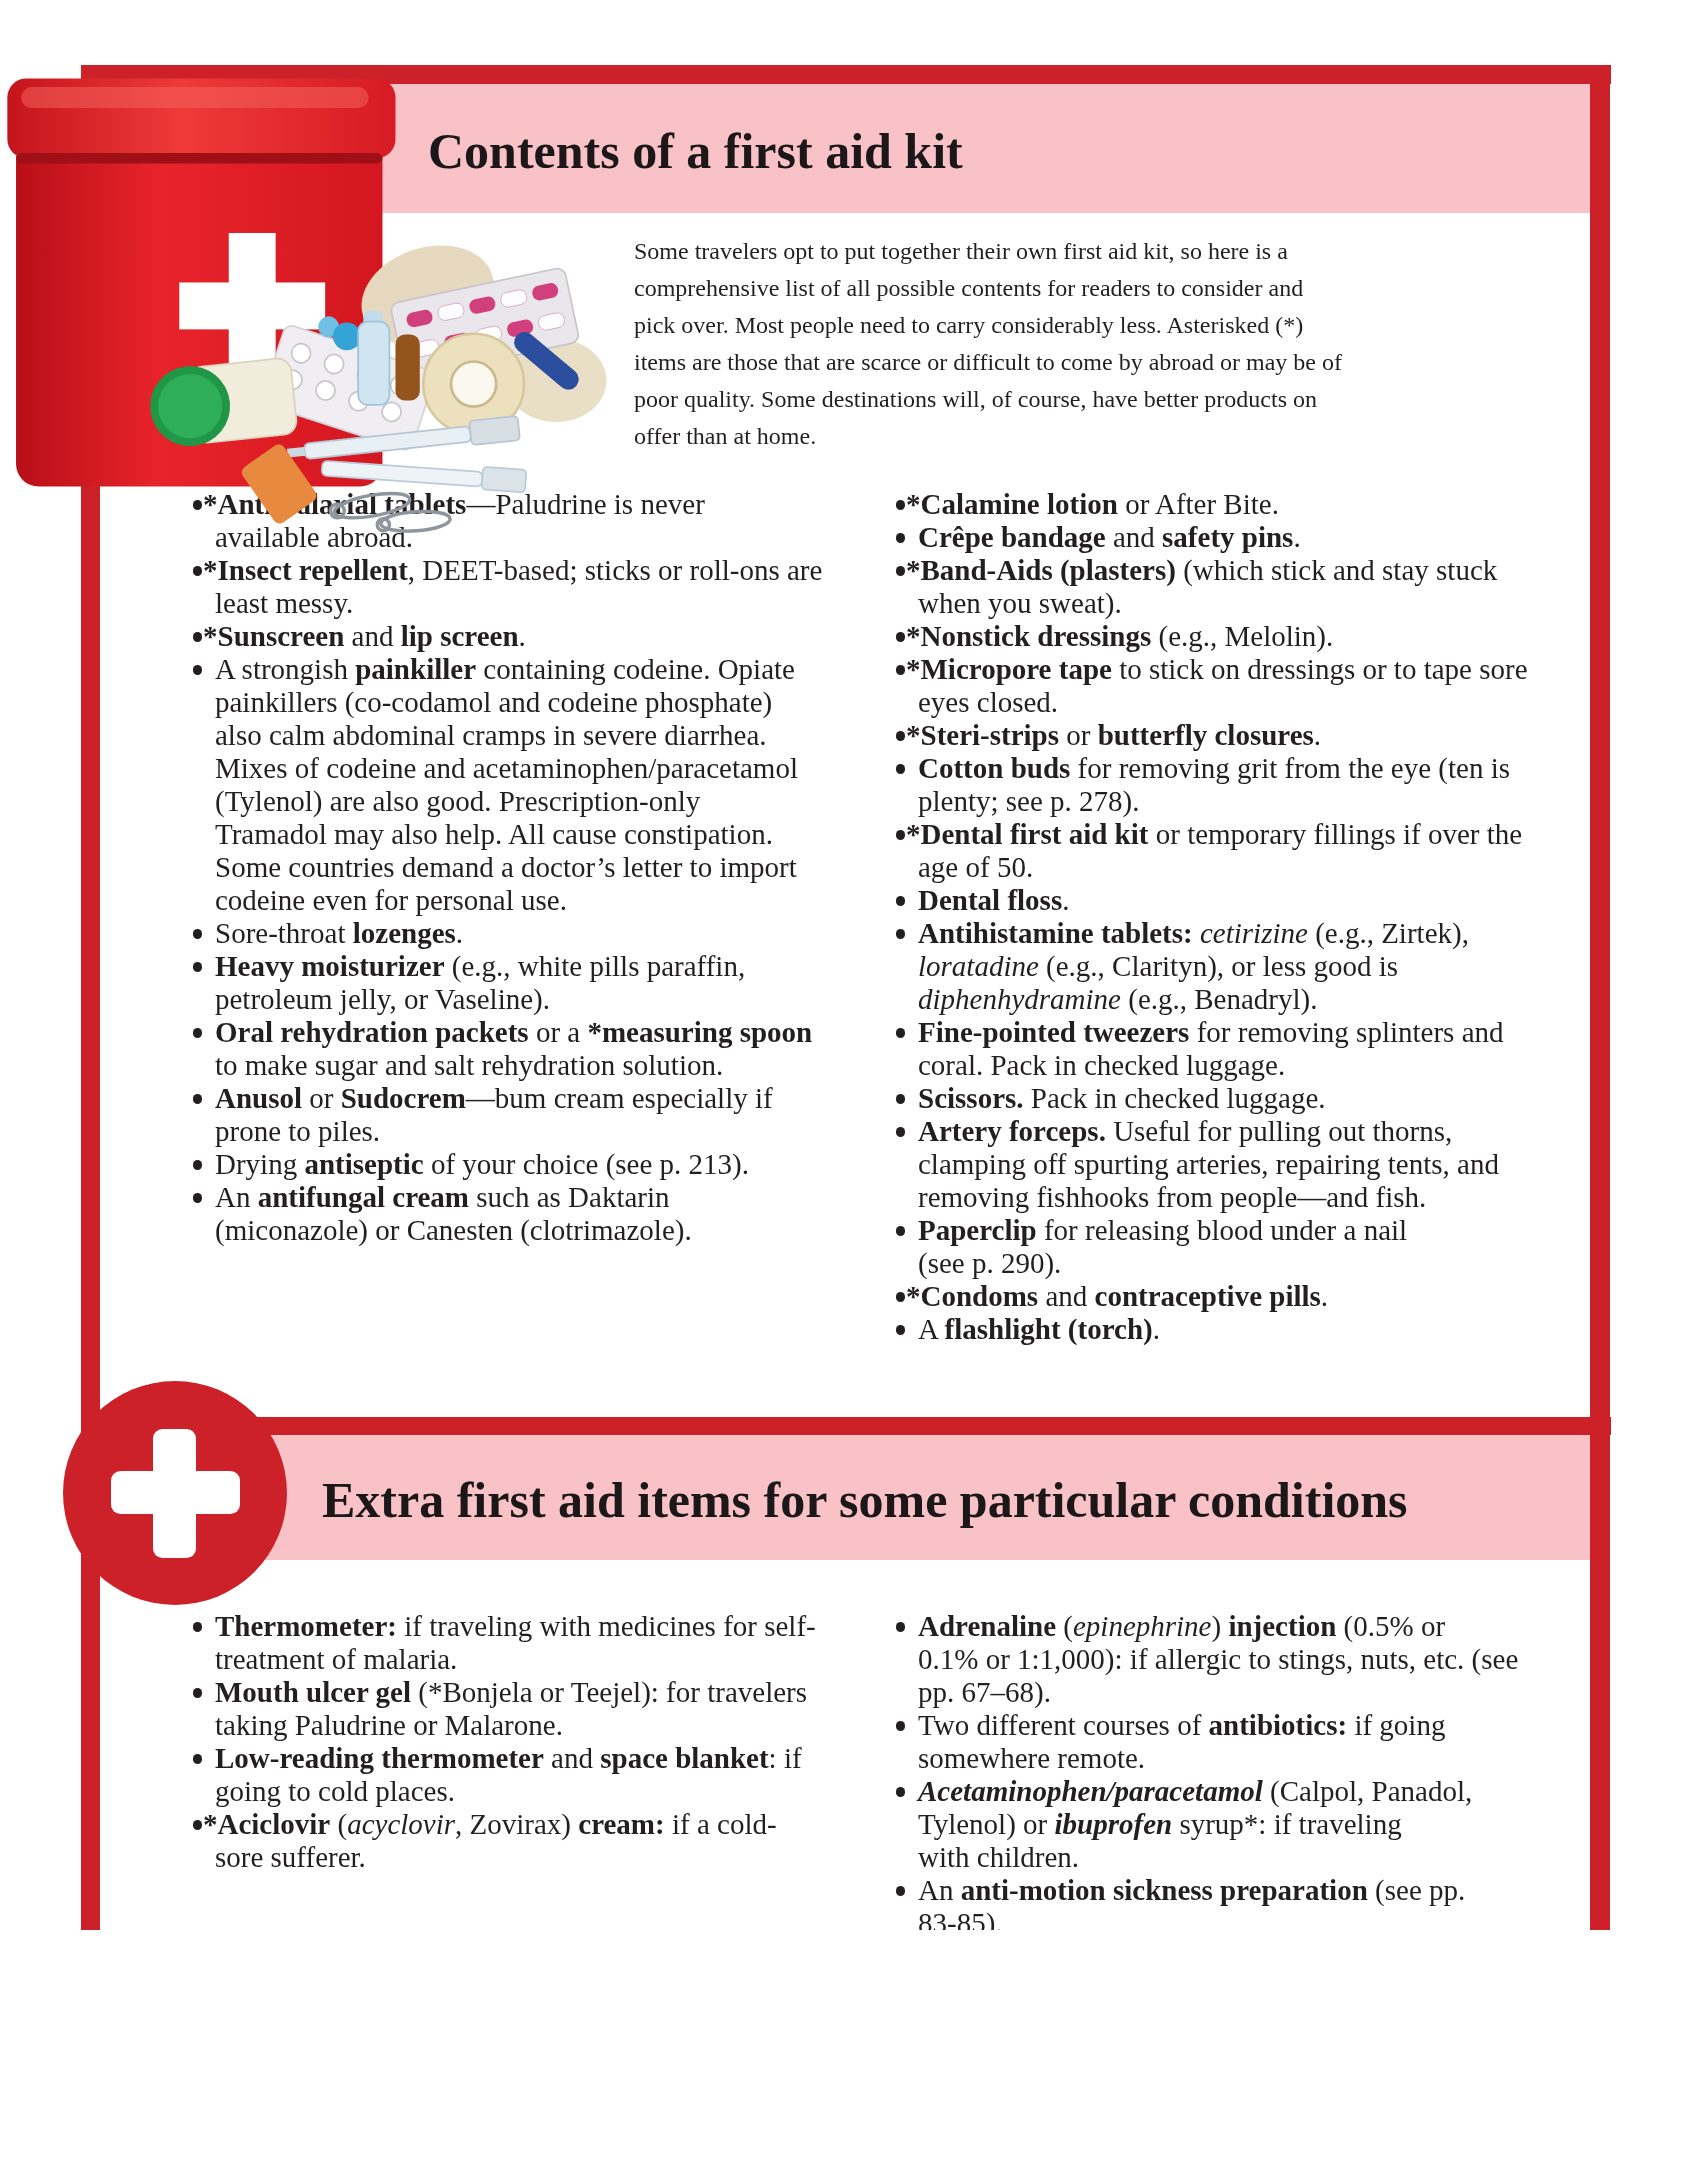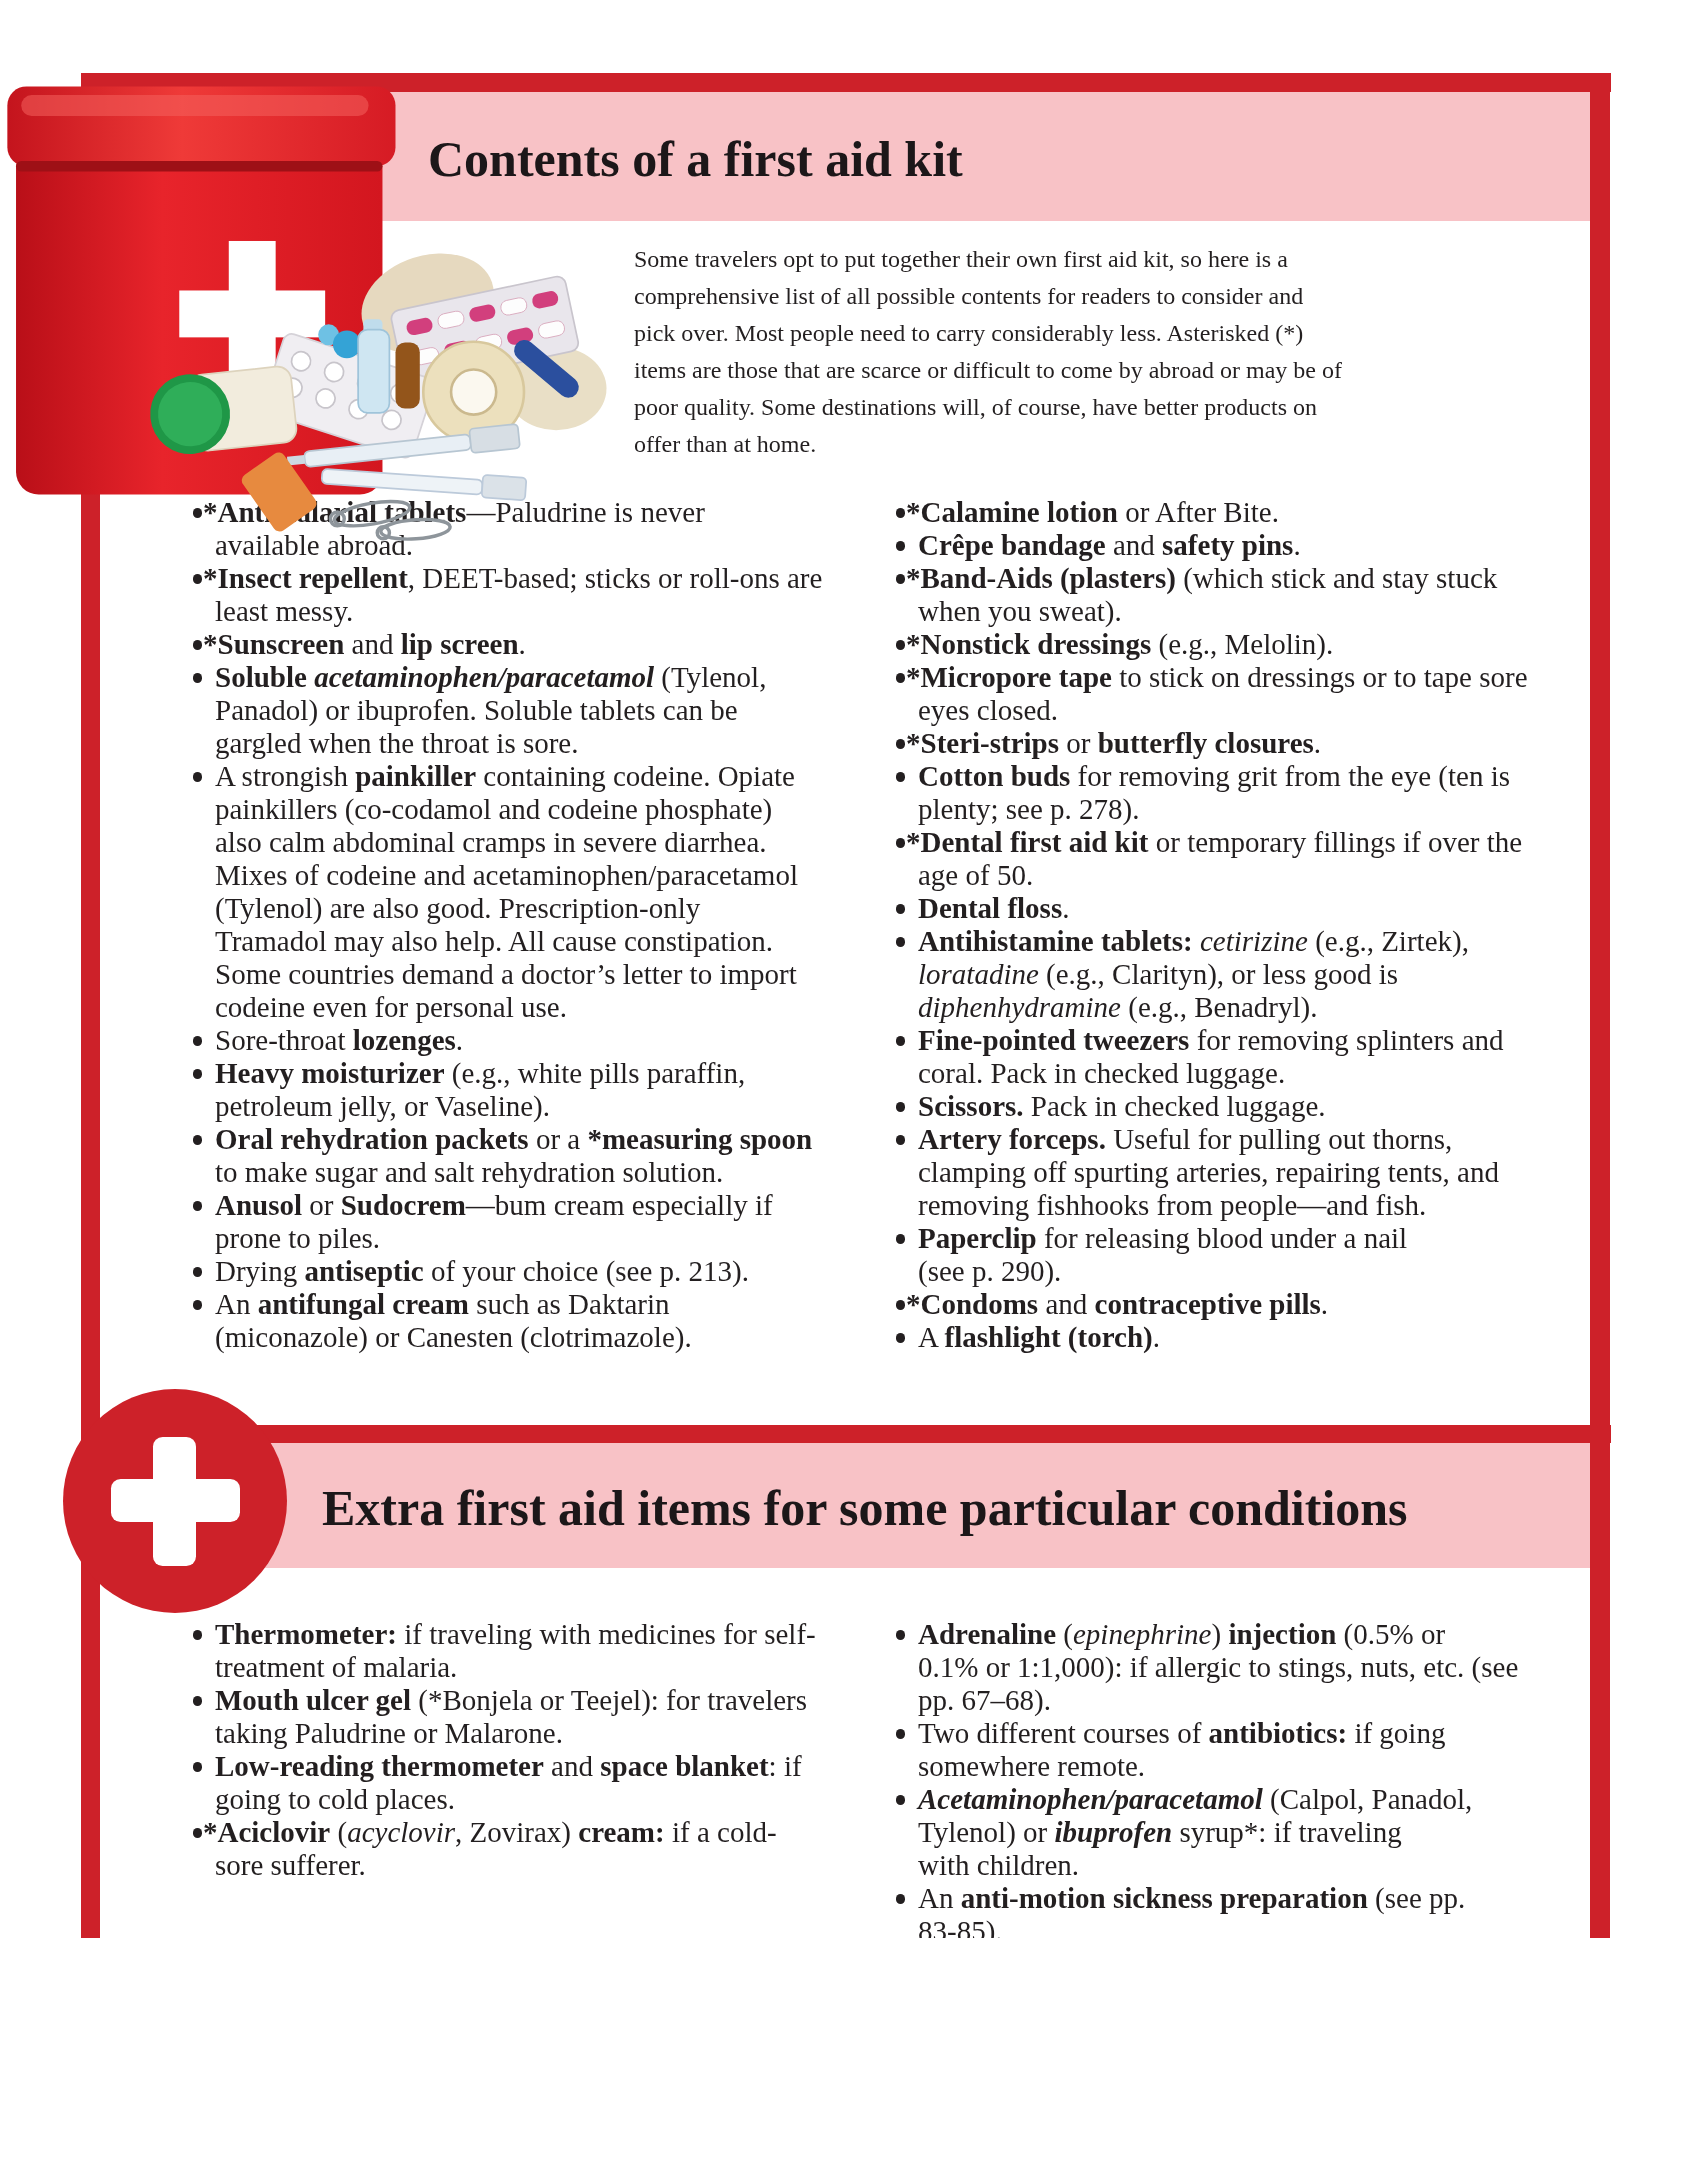--- a/index.html
+++ b/index.html
@@ -1,17 +1,17 @@
 <!DOCTYPE html>
 <html style="font-size:14px"><head>
 <meta charset="utf-8">
 <style>
   html,body{margin:0;padding:0;background:#ffffff;}
   .page{position:relative;width:1691px;height:1930px;background:#ffffff;
-        font-family:"Liberation Serif", serif;color:#231f20;overflow:hidden;margin-top:8px;}
+        font-family:"Liberation Serif", serif;color:#231f20;overflow:hidden;}
   .redbar{position:absolute;background:#cd2129;}
   #bar1{left:81px;top:65px;width:1530px;height:19px;z-index:1;}
   #bar2{left:81px;top:1417px;width:1530px;height:18px;z-index:1;}
   #frame-left{left:81px;top:65px;width:19px;height:2044px;z-index:1;}
   #frame-right{left:1590px;top:65px;width:20px;height:2044px;z-index:1;}
   #frame-bottom{left:81px;top:2089px;width:1530px;height:20px;z-index:1;}
   .banner{position:absolute;left:100px;width:1490px;background:#f8c2c6;display:flex;align-items:center;z-index:0;}
   #banner1{top:84px;height:129px;}
   #banner2{top:1434px;height:126px;text-align:right;}
   .title{font-weight:bold;font-size:50px;white-space:nowrap;color:#1c1719;padding-top:5.2px;}
@@ -69,23 +69,20 @@
       <div class="li star">
         <div class="inner"><span class="b">*Antimalarial tablets</span><span>—Paludrine is never</span><br><span>available abroad.</span></div>
       </div>
       <div class="li star">
         <div class="inner"><span class="b">*Insect repellent</span><span>, DEET-based; sticks or roll-ons are</span><br><span>least messy.</span></div>
       </div>
       <div class="li star">
         <div class="inner"><span class="b">*Sunscreen</span><span> and </span><span class="b">lip screen</span><span>.</span></div>
       </div>
       <div class="li">
-        <div class="inner"><span class="b">Soluble </span><span class="bi">acetaminophen/paracetamol</span><span> (Tylenol,</span><br><span>Panadol) or ibuprofen. Soluble tablets can be</span><br><span>gargled when the throat is sore.</span></div>
-      </div>
-      <div class="li">
         <div class="inner"><span>A strongish </span><span class="b">painkiller</span><span> containing codeine. Opiate</span><br><span>painkillers (co-codamol and codeine phosphate)</span><br><span>also calm abdominal cramps in severe diarrhea.</span><br><span>Mixes of codeine and acetaminophen/paracetamol</span><br><span>(Tylenol) are also good. Prescription-only</span><br><span>Tramadol may also help. All cause constipation.</span><br><span>Some countries demand a doctor’s letter to import</span><br><span>codeine even for personal use.</span></div>
       </div>
       <div class="li">
         <div class="inner"><span>Sore-throat </span><span class="b">lozenges</span><span>.</span></div>
       </div>
       <div class="li">
         <div class="inner"><span class="b">Heavy moisturizer</span><span> (e.g., white pills paraffin,</span><br><span>petroleum jelly, or Vaseline).</span></div>
       </div>
       <div class="li">
         <div class="inner"><span class="b">Oral rehydration packets</span><span> or a </span><span class="b">*measuring spoon</span><br><span>to make sugar and salt rehydration solution.</span></div>

